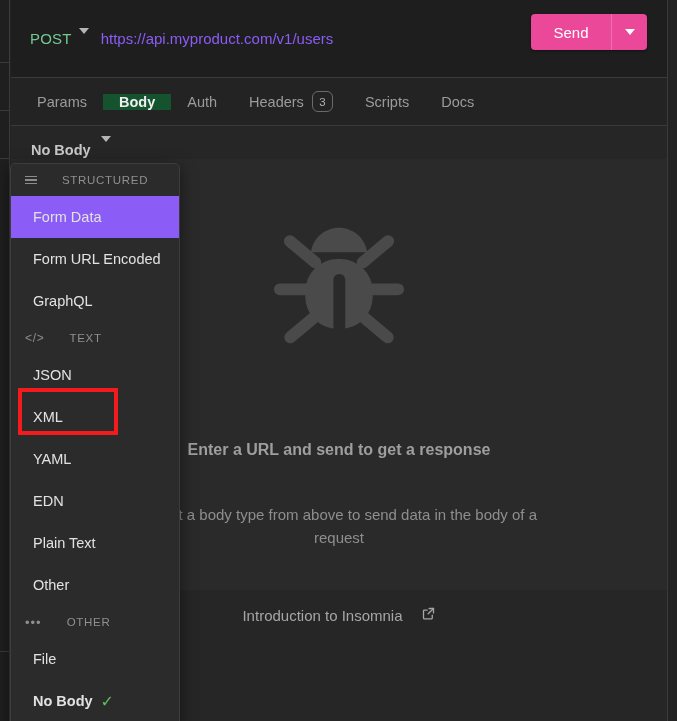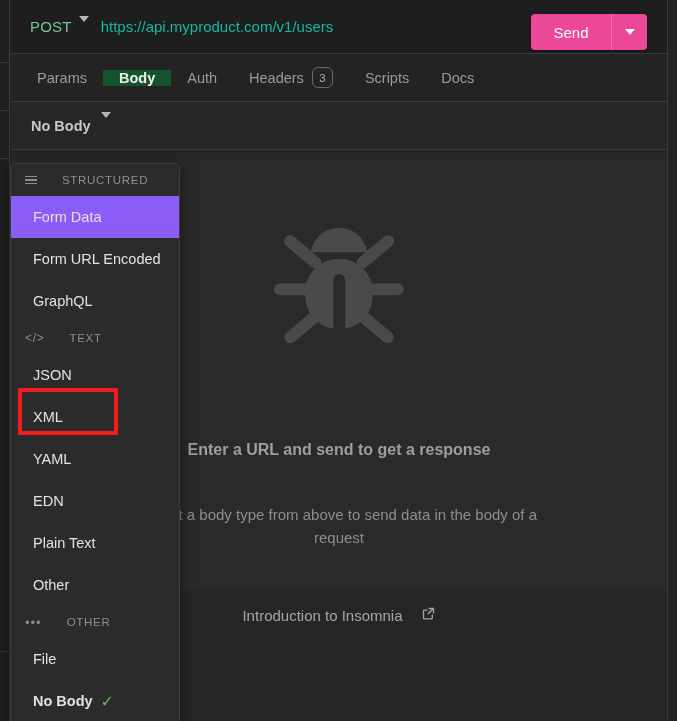--- a/index.html
+++ b/index.html
@@ -38,21 +38,21 @@
   .pane {
     position: absolute;
     left: 11px; top: 0;
     width: 656px; height: 721px;
     background: #262626;
   }
 
   
   .url-bar {
     position: relative;
-    height: 54px;
+    height: 78px;
     background: #1e1e1e;
     border-bottom: 1px solid #3a3a3a;
     display: flex;
     align-items: center;
     padding-left: 19px;
   }
   .method {
     color: #74c991;
     font-size: 15px;
     letter-spacing: .2px;
@@ -60,21 +60,21 @@
   .method-caret {
     margin-left: 7px;
     color: #b5b5b5;
     font-size: 9px;
     line-height: 1;
     position: relative;
     top: 1px;
   }
   .url-text {
     margin-left: 12px;
-    color: #14b8a6;
+    color: #8b5cf6;
     font-size: 15px;
   }
   .send-wrap {
     position: absolute;
     right: 20px; top: 14px;
     display: flex;
     height: 36px;
     border-radius: 4px;
     overflow: hidden;
     background: #ec4899;

